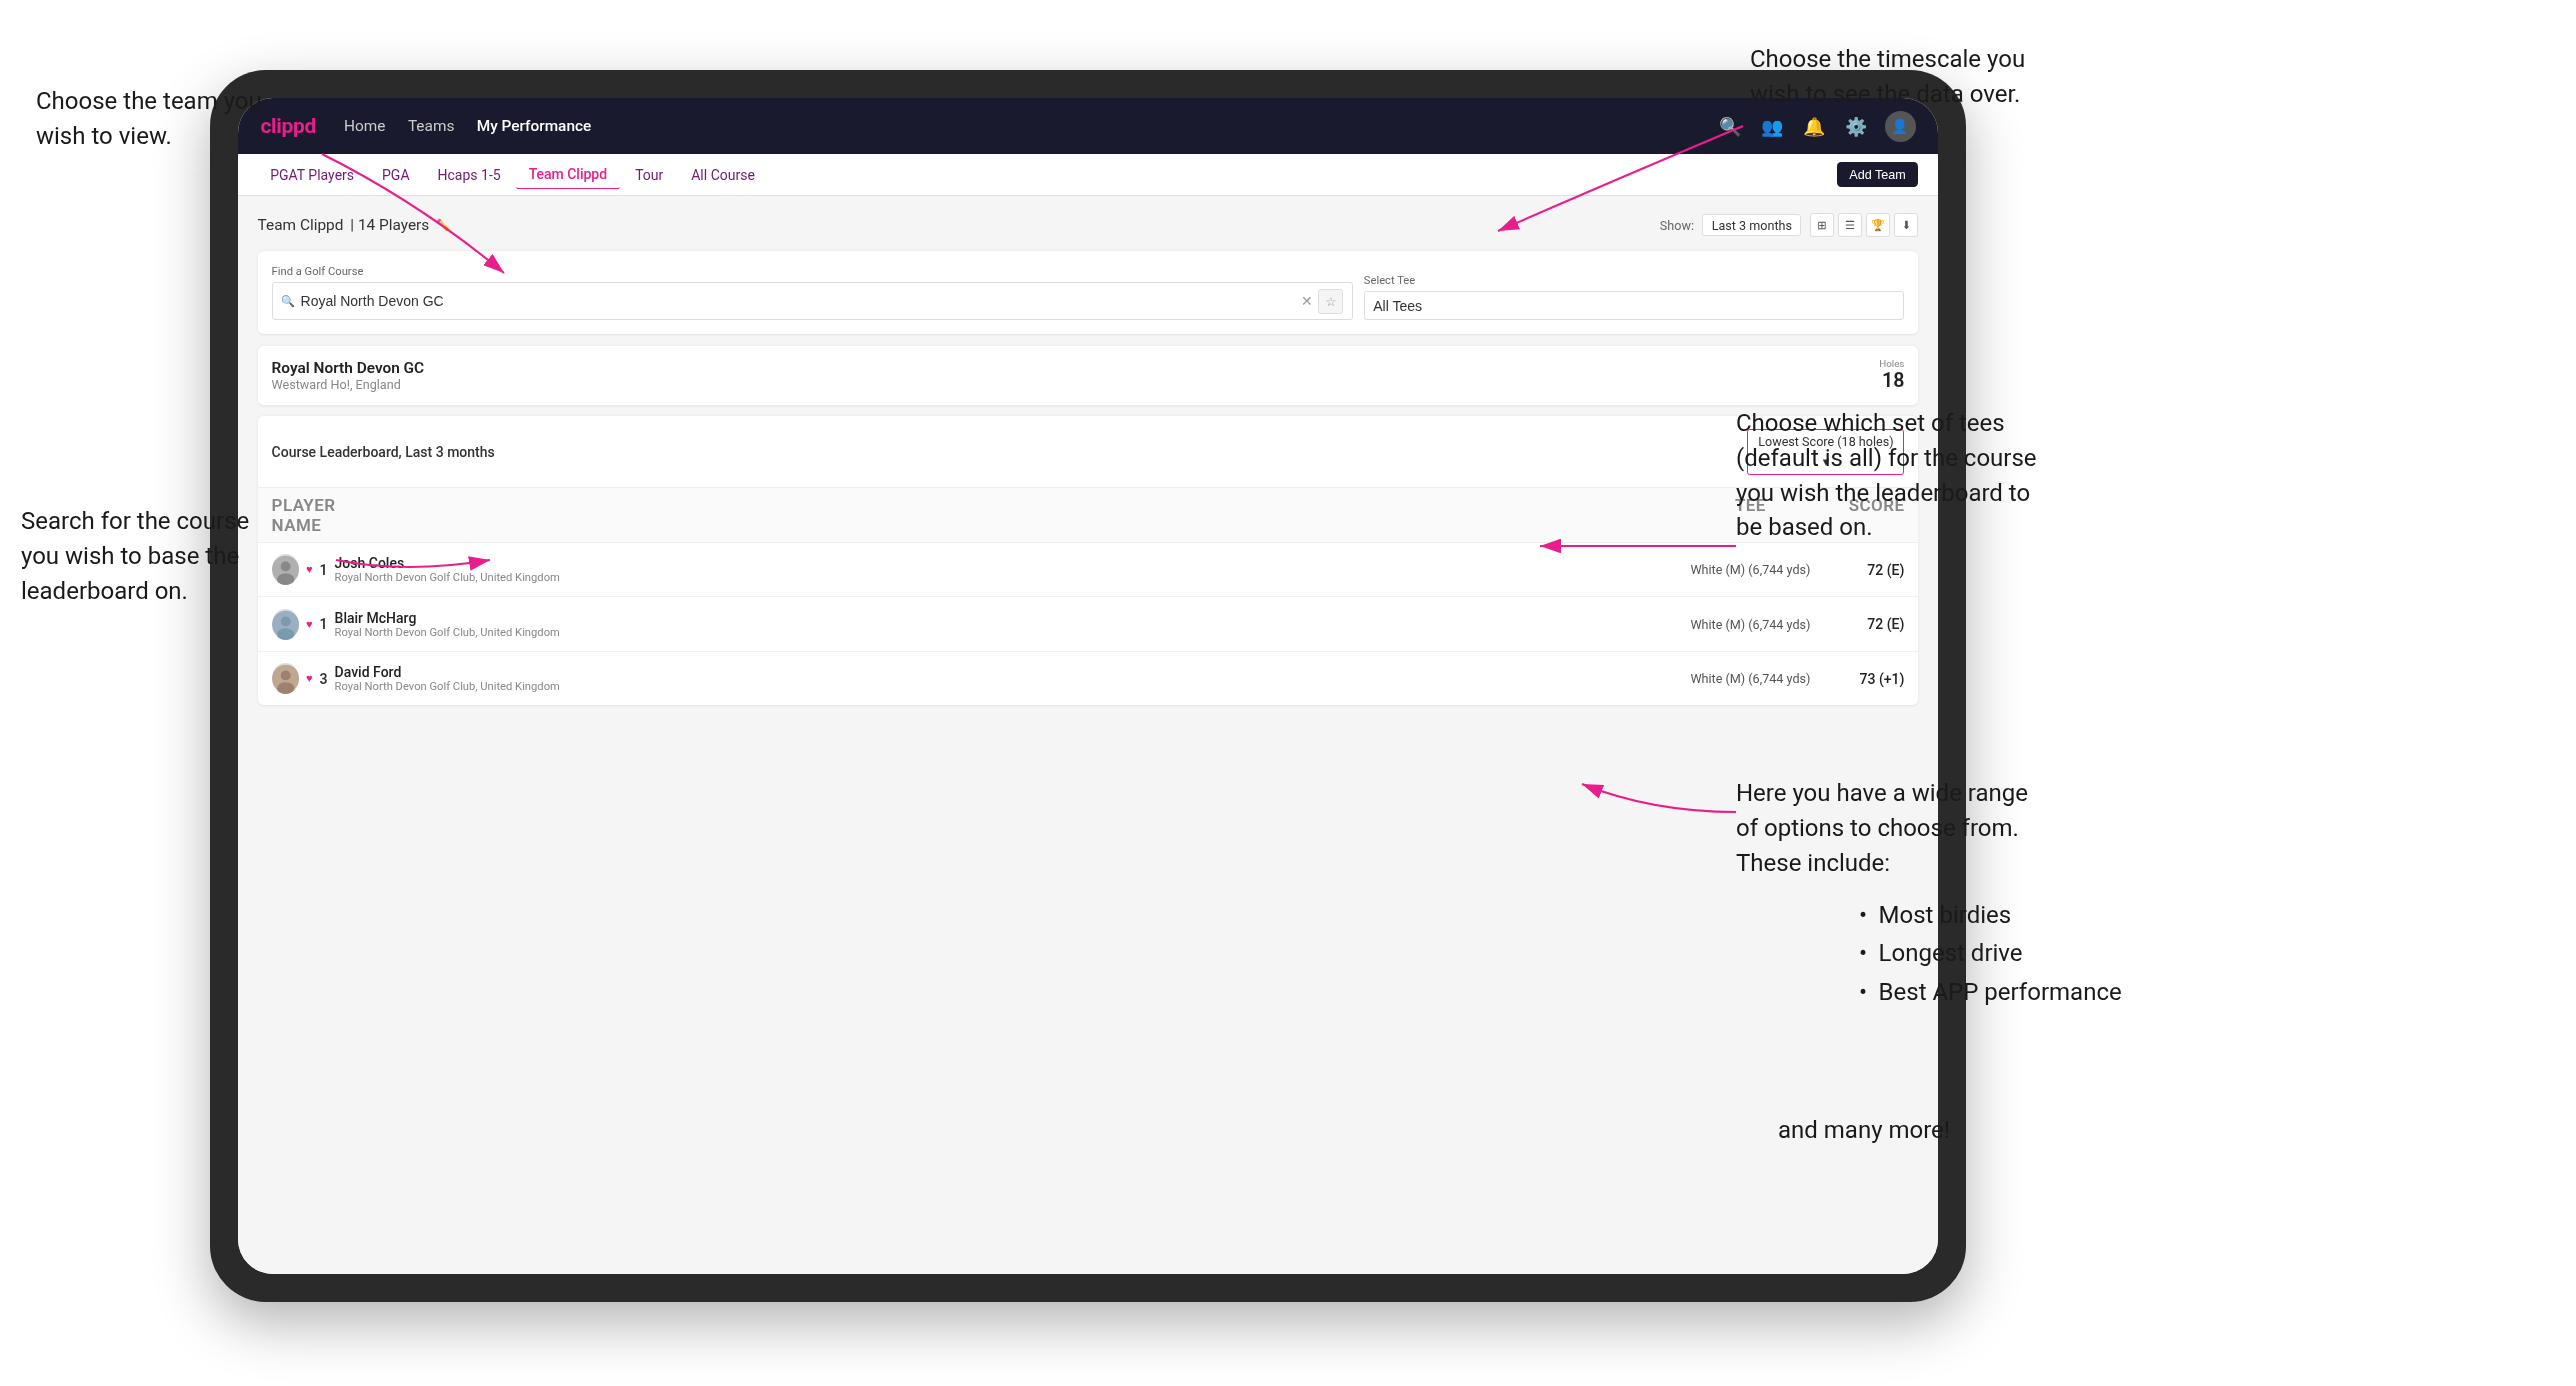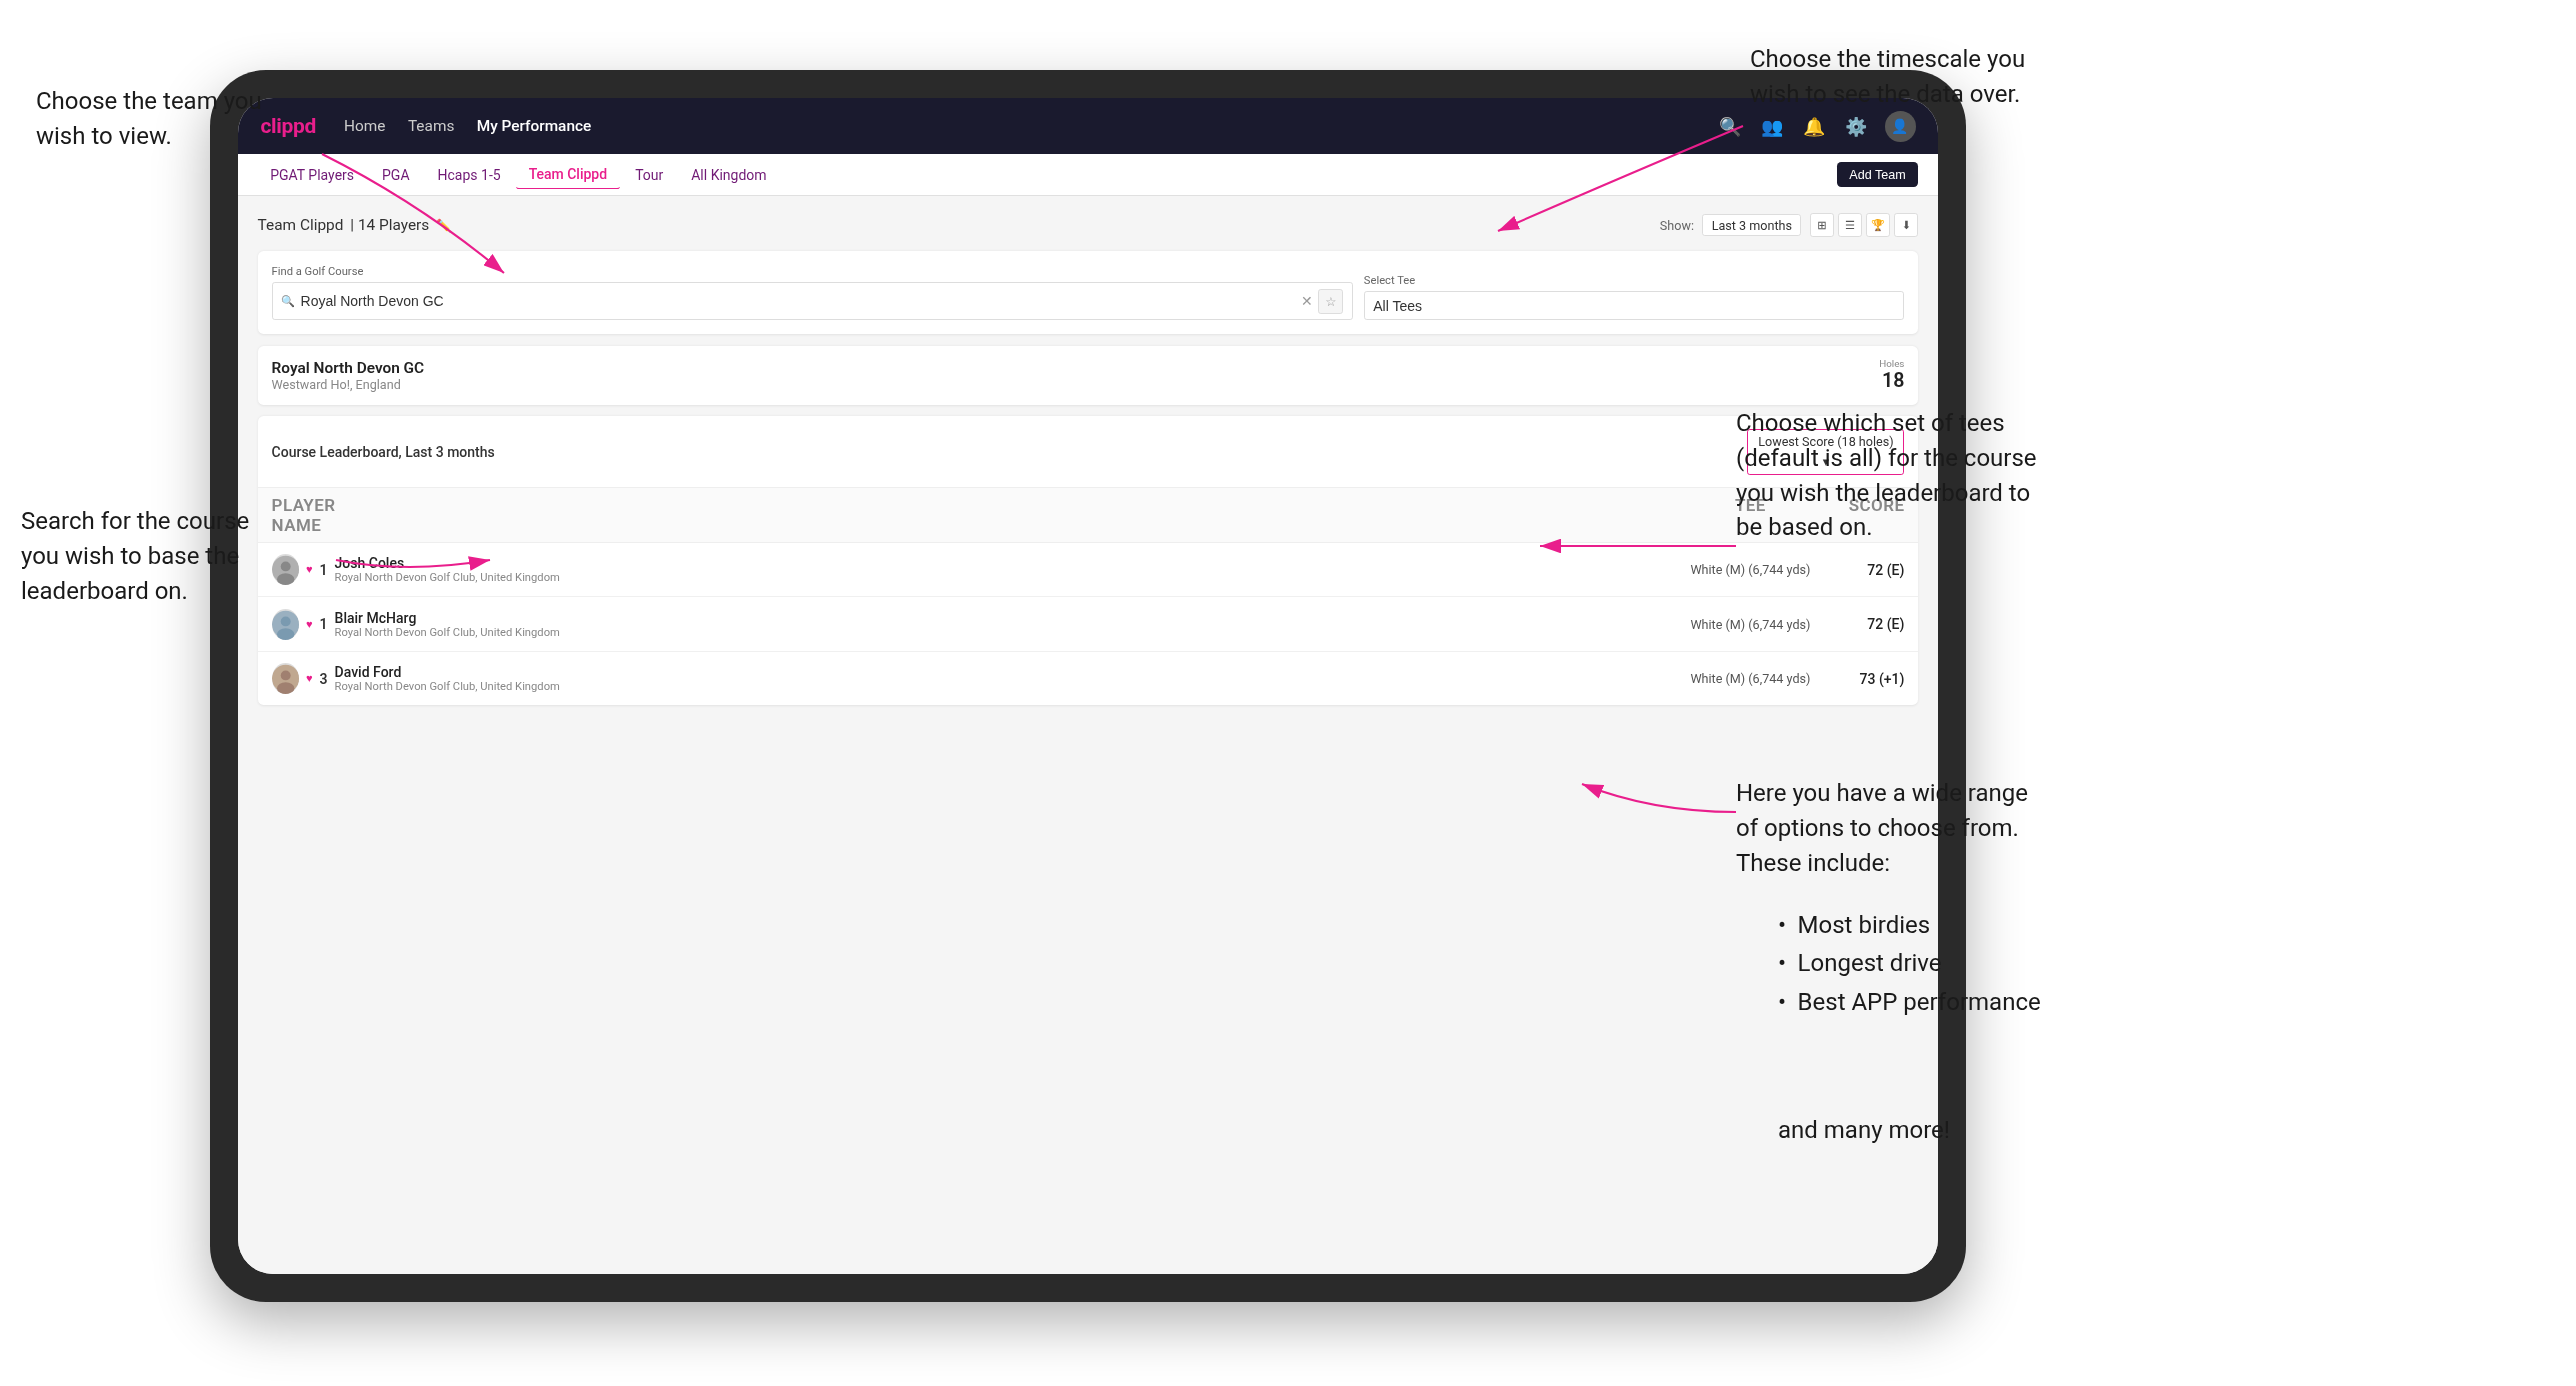--- a/index.html
+++ b/index.html
@@ -489,21 +489,21 @@
         <div class="nav-avatar">👤</div>
       </div>
     </div>
 
     <div class="subnav">
       <span class="subnav-item">PGAT Players</span>
       <span class="subnav-item">PGA</span>
       <span class="subnav-item">Hcaps 1-5</span>
       <span class="subnav-item active">Team Clippd</span>
       <span class="subnav-item">Tour</span>
-      <span class="subnav-item">All Kingdom</span>
+      <span class="subnav-item">All Course</span>
       <div class="subnav-spacer"></div>
       <button class="add-team-btn">Add Team</button>
     </div>
 
     <div class="main-content">
 
       <div class="team-header">
         <div class="team-title">
           <span>Team Clippd</span>
           <span>| <span>14 Players</span></span>
@@ -649,21 +649,21 @@
 </div>
 
 <div class="annotation-text" style="left:1736px; top:406px; max-width:476px;">
   Choose which set of tees<br>(default is all) for the course<br>you wish the leaderboard to<br>be based on.
 </div>
 
 <div class="annotation-text" style="left:1736px; top:735px; max-width:490px;margin-top:41px;">
   Here you have a wide range<br>of options to choose from.<br>These include:
 </div>
 
-<ul class="bullet-list" style="position:absolute; left:1778px; top:896px;margin-top:10px;">
+<ul class="bullet-list" style="position:absolute; left:1859px; top:896px;">
   <li>Most birdies</li>
   <li>Longest drive</li>
   <li>Best APP performance</li>
 </ul>
 
 <div class="annotation-text" style="left:1778px; top:1113px;">
   and many more!
 </div>
 
 <svg class="arrows-svg" xmlns="http://www.w3.org/2000/svg" viewBox="0 0 3680 1980" width="2576" height="1386">

